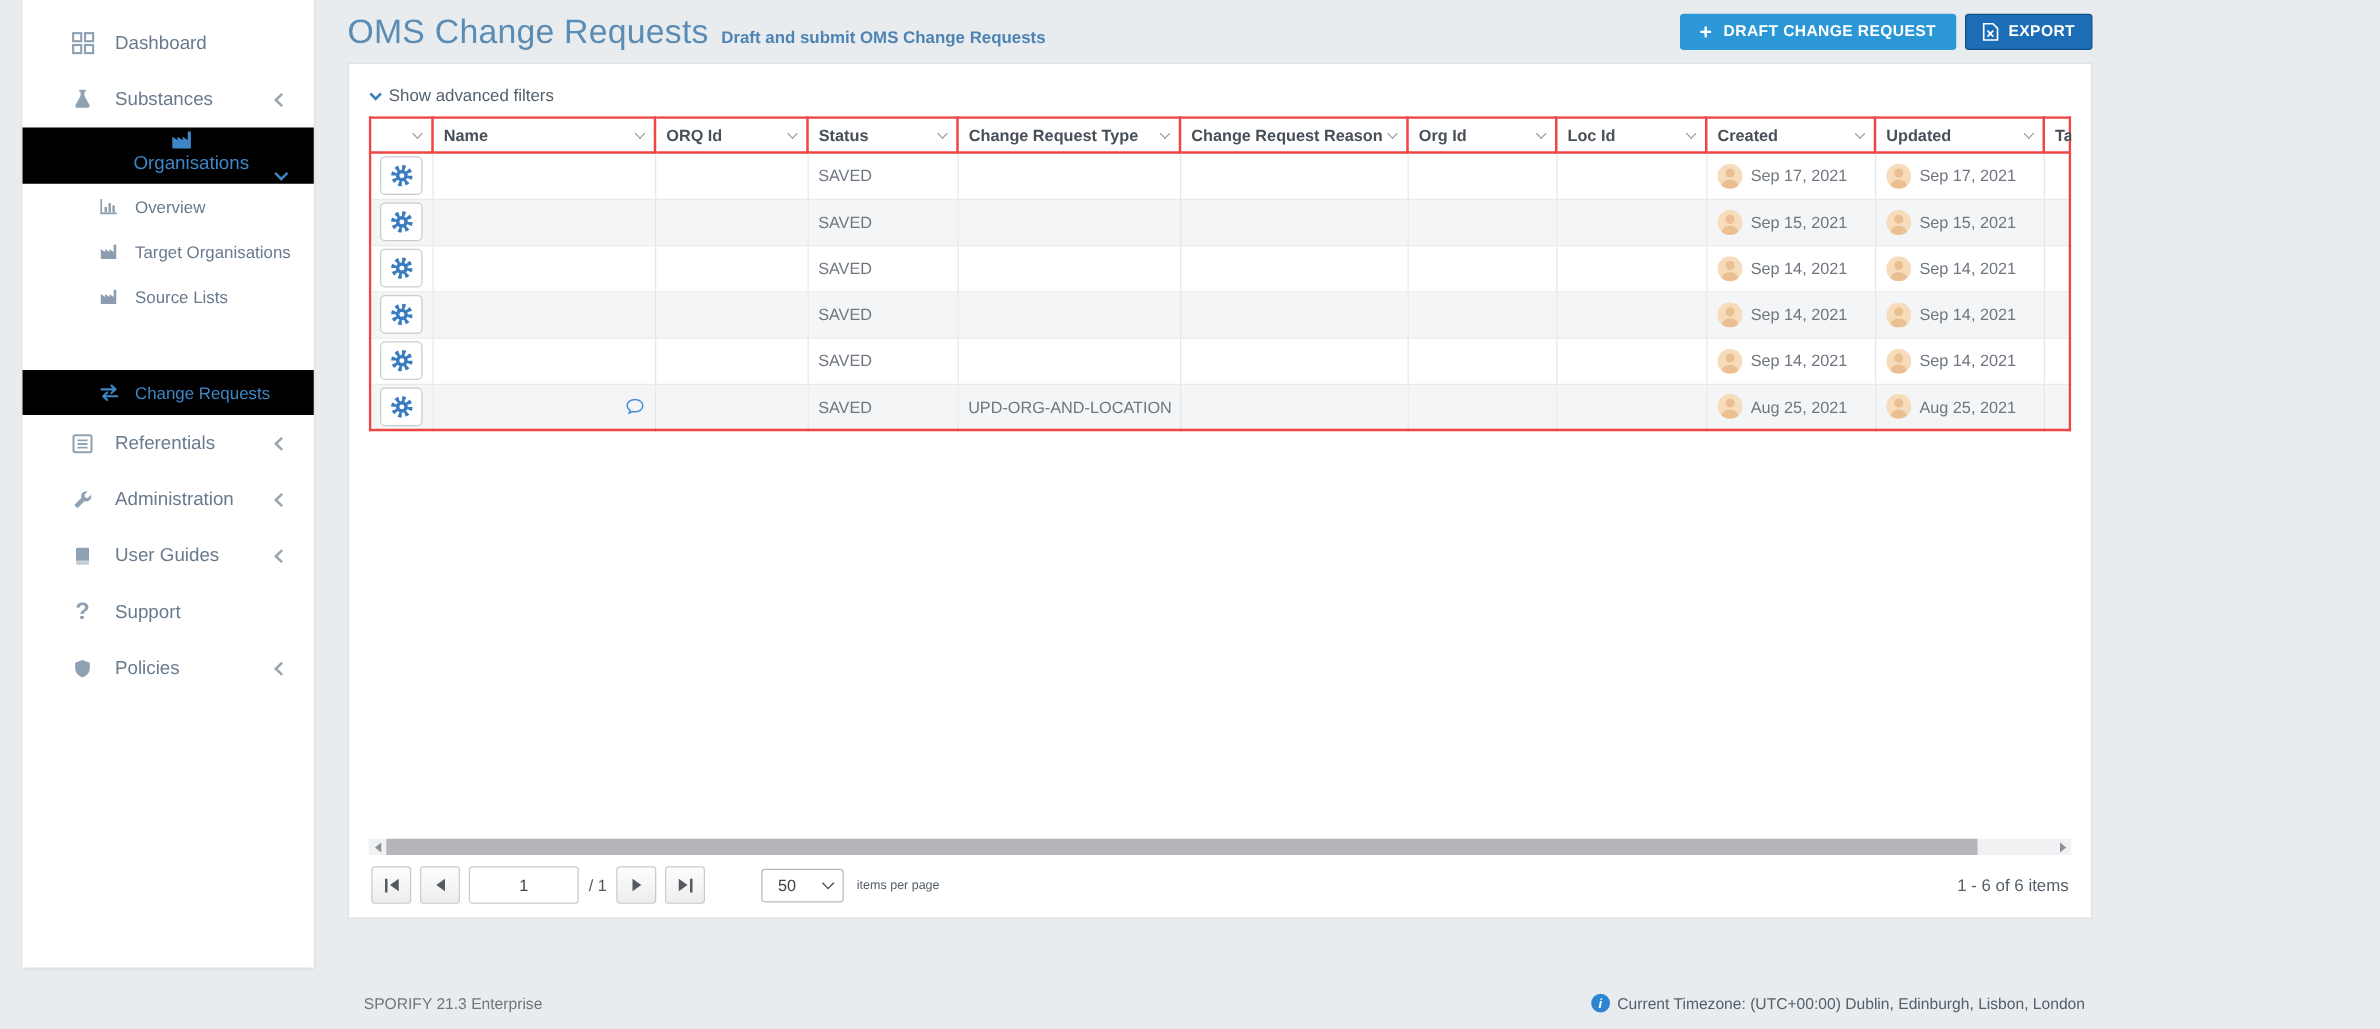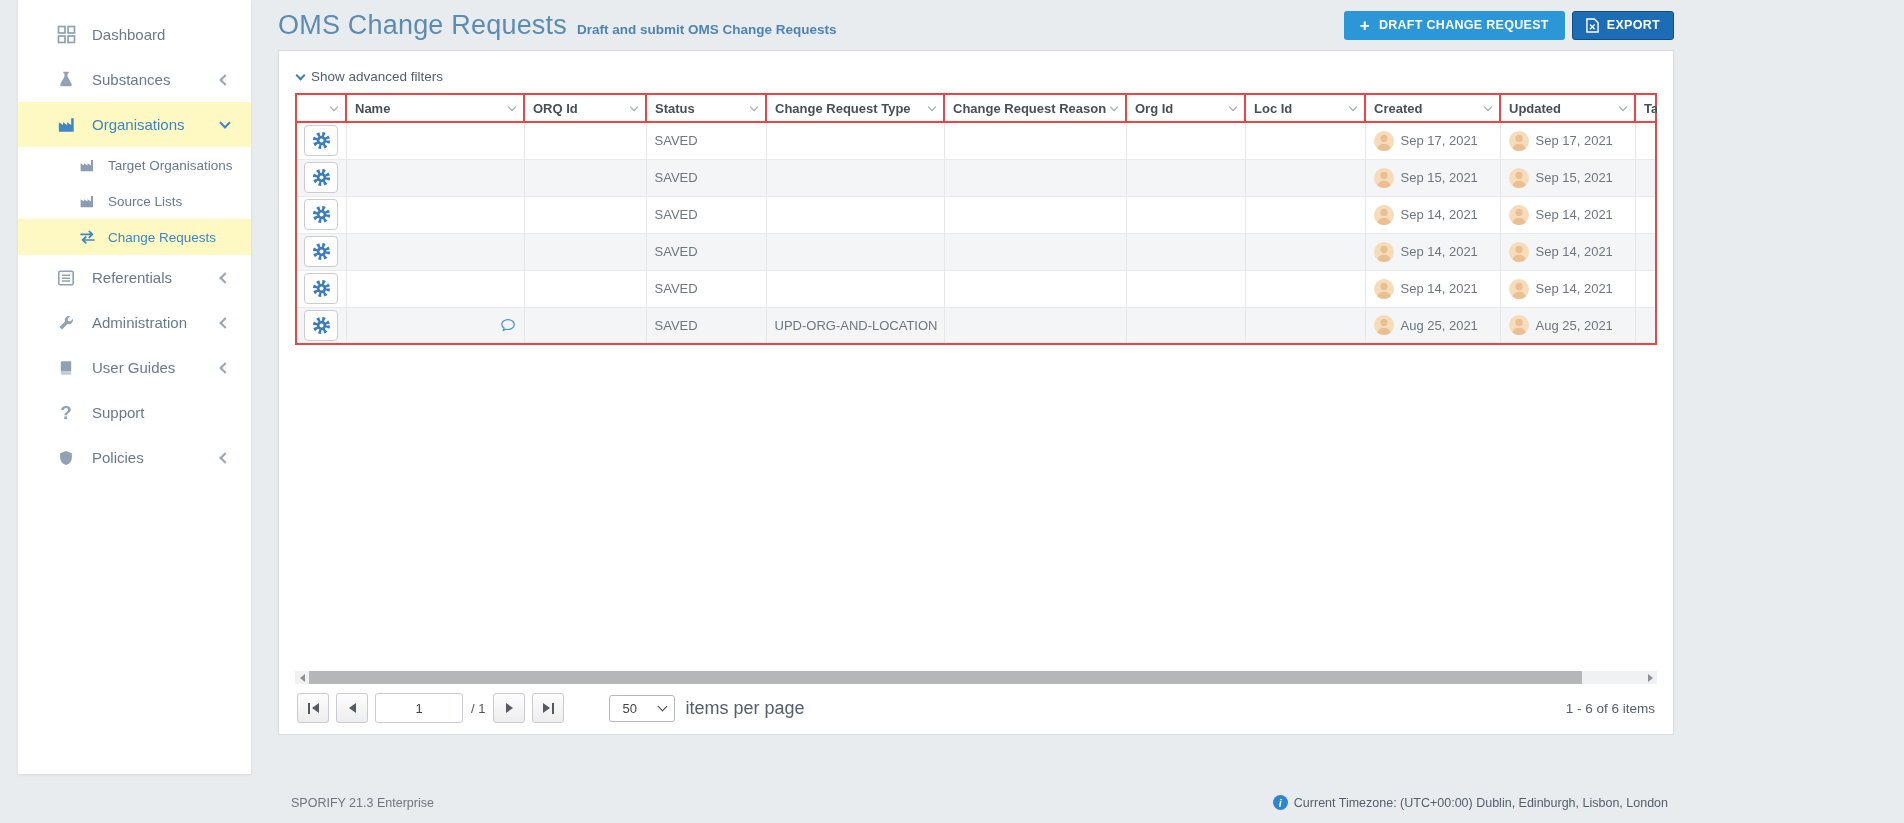--- a/index.html
+++ b/index.html
@@ -14,32 +14,32 @@
   .sidebar {
     width:233px; margin-left:18px; background:#fff; height:774px;
     box-shadow:0 1px 3px rgba(0,0,0,.07); flex:none; padding-top:12px;
   }
   .nav-item {
     height:45px; display:flex; align-items:center; padding-left:37px;
     color:#697a8d; font-size:15px; cursor:pointer;
   }
   .nav-item .ic { width:22px; height:20px; margin-right:15px; display:flex; align-items:center; justify-content:center; }
   .nav-item svg { fill:#8fa2b3; stroke:#8fa2b3; }
-  .nav-item.active { background:#fef9c3; color:#3e86c6; }
+  .nav-item.active { background:#000000; color:#3e86c6;flex-direction:column; }
   .nav-item.active svg { fill:#3e86c6; stroke:#3e86c6; }
   .chev { margin-left:auto; margin-right:22px; width:8px; height:8px; border-left:2px solid #9aa5b1; border-bottom:2px solid #9aa5b1; }
   .chev.left { transform:rotate(45deg); }
   .chev.down { border-color:#3e86c6; transform:rotate(-45deg); margin-top:-4px; }
   .subnav-item {
     height:36px; display:flex; align-items:center; padding-left:60px;
     color:#697a8d; font-size:13.5px; cursor:pointer;
   }
   .subnav-item .ic { width:18px; height:16px; margin-right:12px; display:flex; align-items:center; justify-content:center; }
   .subnav-item svg { fill:#8b9dae; stroke:#8b9dae; }
-  .subnav-item.active { background:#fef9c3; color:#3e86c6; }
+  .subnav-item.active { background:#000000; color:#3e86c6;margin-top:41px; }
   .subnav-item.active svg { fill:#3e86c6; stroke:#3e86c6; }
   .q-glyph { font-size:19px; font-weight:bold; color:#8fa2b3; line-height:1; }
 
   
   .main { flex:1; display:flex; flex-direction:column; padding:0 10px 0 27px; }
   .page-header { display:flex; align-items:center; height:50px; flex:none; }
   .titles { display:flex; align-items:baseline; gap:10px; }
   .page-title { font-size:27px; font-weight:400; color:#5b8cb4; letter-spacing:.2px; }
   .page-subtitle { font-size:13.5px; font-weight:600; color:#4e84b4; }
   .header-actions { margin-left:auto; display:flex; gap:7px; }
@@ -104,21 +104,21 @@
   .tri.r { border-top:5px solid transparent; border-bottom:5px solid transparent; border-left:7px solid #555a60; }
   .pg-bar { width:2px; height:11px; background:#555a60; }
   .pg-input { width:88px; height:30px; border:1px solid #c8cbcf; border-radius:3px; text-align:center; font-size:13px; color:#444; margin-right:8px; font-family:inherit; }
   .pg-sep { color:#555; margin-right:8px; }
   .sel-wrap { position:relative; display:inline-block; margin-left:38px;text-decoration:underline; }
   .sel-wrap select {
     width:66px; height:27px; border:1px solid #b5b9be; border-radius:3px; background:#fff;
     -webkit-appearance:none; appearance:none; padding-left:12px; font-size:13px; color:#444; font-family:inherit; cursor:pointer;
   }
   .sel-wrap::after { content:""; position:absolute; right:9px; top:8px; width:6px; height:6px; border-right:1.8px solid #444; border-bottom:1.8px solid #444; transform:rotate(45deg); pointer-events:none; }
-  .per-page-label { margin-left:10px; color:#53606c; font-size:18px; }
+  .per-page-label { margin-left:10px; color:#53606c; font-size:10px; }
   .range-label { margin-left:auto; color:#53606c; font-size:13.5px; }
 
   
   .footer { display:flex; align-items:center; margin-top:60px; padding:0 6px 0 13px; font-size:12.5px; color:#70767c; }
   .footer-right { margin-left:auto; display:flex; align-items:center; gap:6px; color:#53606c; }
   .info-icon { width:15px; height:15px; border-radius:50%; background:#2f86d0; color:#fff; font-size:10.5px; font-weight:700; display:flex; align-items:center; justify-content:center; font-style:italic; }
 </style>
 </head>
 <body>
 
@@ -166,20 +166,31 @@
       <span class="ic">
         <svg width="19" height="18" viewBox="0 0 20 20">
             <path d="M1.5 17.5V7l4.6 3V7l4.6 3V7l4.5 3V2.5H18v15z" stroke="none"></path>
           </svg>
       </span>
       <span>Organisations</span>
       <span class="chev down"></span>
     </div>
 
     <div class="subnav">
+      <div class="subnav-item">
+        <span class="ic">
+          <svg width="16" height="15" viewBox="0 0 20 20">
+              <path d="M2 1.5v15.5h16.5" fill="none" stroke-width="1.8"></path>
+              <rect x="5.5" y="10" width="2.6" height="6" stroke="none"></rect>
+              <rect x="9.7" y="6" width="2.6" height="10" stroke="none"></rect>
+              <rect x="13.9" y="8.5" width="2.6" height="7.5" stroke="none"></rect>
+            </svg>
+        </span>
+        <span>Overview</span>
+      </div>
       <div class="subnav-item">
         <span class="ic">
           <svg width="16" height="15" viewBox="0 0 20 20">
               <path d="M1.5 17.5V7l4.6 3V7l4.6 3V7l4.5 3V2.5H18v15z" stroke="none"></path>
             </svg>
         </span>
         <span>Target Organisations</span>
       </div>
       <div class="subnav-item">
         <span class="ic">

